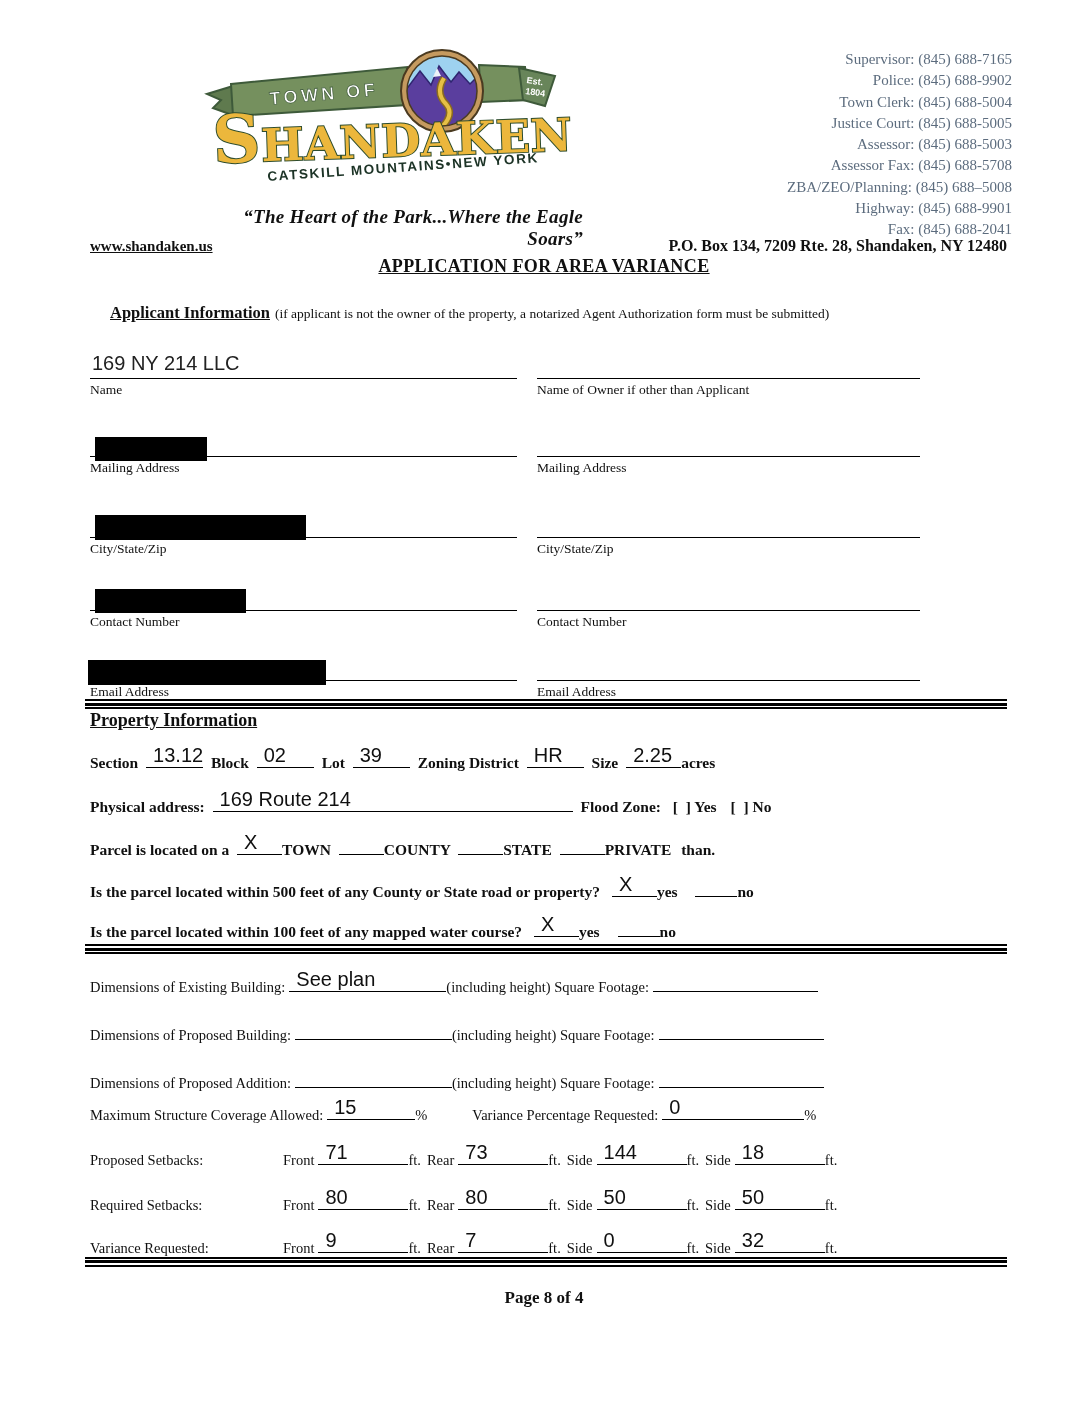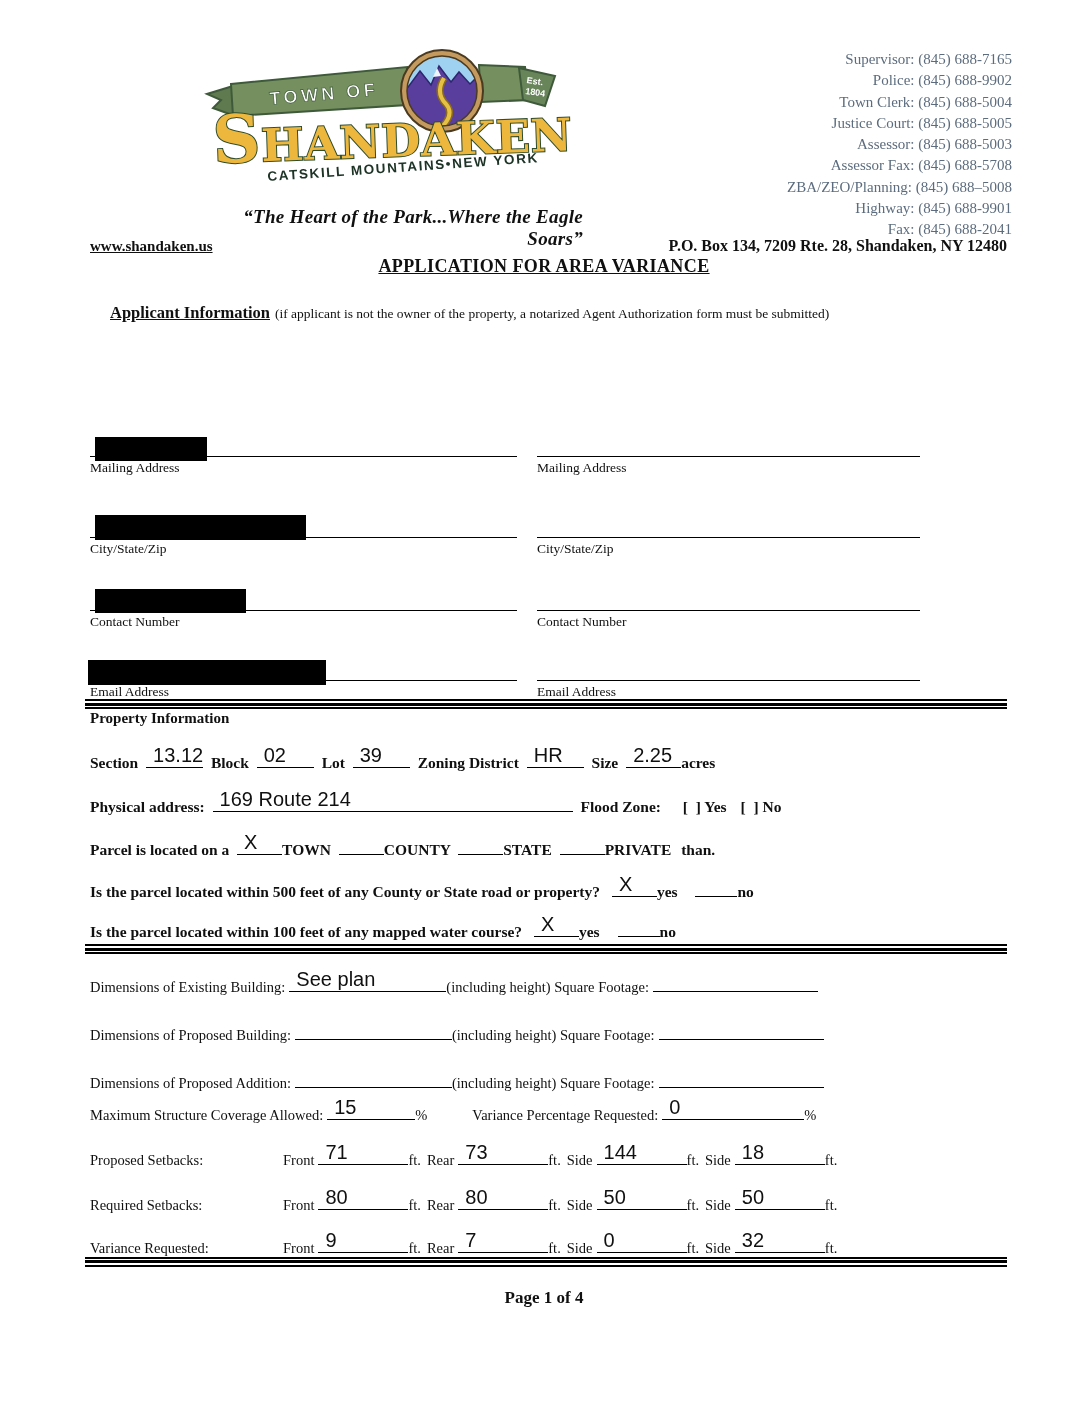--- a/index.html
+++ b/index.html
@@ -29,22 +29,22 @@
   .valspace{height:27px;position:relative;}
   .val{position:absolute;left:2px;bottom:3px;font-family:"Liberation Sans",sans-serif;
     font-size:20px;color:#222;white-space:nowrap;}
   .rule{border-top:1.6px solid #000;}
   .flabel{font-size:13.5px;margin-top:3px;}
   .redact{position:absolute;background:#000;}
   
   .divider{position:absolute;left:85px;width:922px;height:10px;
     background:linear-gradient(to bottom,#000 0 2px,#fff 2px 3.5px,#000 3.5px 6.5px,#fff 6.5px 8px,#000 8px 10px);}
   
-  .prop-heading{position:absolute;left:90px;top:710px;font-size:15px;font-weight:bold;
-    }
+  .prop-heading{position:absolute;left:90px;top:710px;font-size:18px;font-weight:bold;
+    text-decoration:underline;}
   .frow{position:absolute;left:90px;white-space:nowrap;font-size:15.5px;}
   .bold{font-weight:bold;}
   .frow-sm{font-size:14.5px;}
   .blank{display:inline-block;position:relative;border-bottom:1.6px solid #000;height:17px;
     vertical-align:baseline;margin:0 4px;}
   .blank .fill{position:absolute;left:7px;bottom:2px;font-family:"Liberation Sans",sans-serif;
     font-weight:normal;font-size:20px;line-height:1;white-space:nowrap;}
   .w42{width:42px}.w45{width:45px}.w57{width:57px}.w55{width:55px}.w88{width:88px}
   .w90{width:90px}.w142{width:142px}.w157{width:157px}.w165{width:165px}.w360{width:360px}
   .tight{margin-right:0;}
@@ -112,20 +112,34 @@
     <span class="website">www.shandaken.us</span>
     <span class="pobox">P.O. Box 134, 7209 Rte. 28, Shandaken, NY 12480</span>
   </div>
 
   <div class="title"><span>APPLICATION FOR AREA VARIANCE</span></div>
 
   <div class="app-heading">
     <span class="hb">Applicant Information</span><span>(if applicant is not the owner of the property, a notarized Agent Authorization form must be submitted)</span>
   </div>
 
+  <div class="app-row" style="top:351px">
+    <div class="col-l">
+      <div class="valspace">
+          <span class="val">169 NY 214 LLC</span>
+        </div>
+      <div class="rule"></div>
+      <div class="flabel">Name</div>
+    </div>
+    <div class="col-r">
+      <div class="valspace"></div>
+      <div class="rule"></div>
+      <div class="flabel">Name of Owner if other than Applicant</div>
+    </div>
+  </div>
 
   <div class="app-row" style="top:429px">
     <div class="col-l">
       <div class="valspace"></div>
       <div class="rule"></div>
       <div class="flabel">Mailing Address</div>
     </div>
     <div class="col-r">
       <div class="valspace"></div>
       <div class="rule"></div>
@@ -191,21 +205,21 @@
     <span>Zoning District</span>
     <span class="blank w57"><span class="fill">HR</span></span>
     <span>Size</span>
     <span class="blank w55 tight"><span class="fill">2.25</span></span><span>acres</span>
   </div>
 
   <div class="frow bold" style="top:794px">
     <span>Physical address:</span>
     <span class="blank w360"><span class="fill">169 Route 214</span></span>
     <span class="brk">Flood Zone:</span>
-    <span class="brk" style="margin-left:18px">[  ] Yes</span>
+    <span class="brk" style="margin-left:8px">[  ] Yes</span>
     <span class="brk" style="margin-left:10px">[  ] No</span>
   </div>
 
   <div class="frow bold" style="top:837px">
     <span>Parcel is located on a</span>
     <span class="blank w45 tight"><span class="fill">X</span></span><span>TOWN</span>
     <span class="blank w45 tight"></span><span>COUNTY</span>
     <span class="blank w45 tight"></span><span>STATE</span>
     <span class="blank w45 tight"></span><span>PRIVATE</span>
     <span style="margin-left:6px">than.</span>
@@ -250,15 +264,15 @@
   <div class="frow frow-sm" style="top:1192px">
     <span class="sb-label">Required Setbacks:</span><span>Front</span><span class="blank w90 tight"><span class="fill">80</span></span><span>ft.</span><span class="sb-word">Rear</span><span class="blank w90 tight"><span class="fill">80</span></span><span>ft.</span><span class="sb-word">Side</span><span class="blank w90 tight"><span class="fill">50</span></span><span>ft.</span><span class="sb-word">Side</span><span class="blank w90 tight"><span class="fill">50</span></span><span>ft.</span>
   </div>
 
   <div class="frow frow-sm" style="top:1235px">
     <span class="sb-label">Variance Requested:</span><span>Front</span><span class="blank w90 tight"><span class="fill">9</span></span><span>ft.</span><span class="sb-word">Rear</span><span class="blank w90 tight"><span class="fill">7</span></span><span>ft.</span><span class="sb-word">Side</span><span class="blank w90 tight"><span class="fill">0</span></span><span>ft.</span><span class="sb-word">Side</span><span class="blank w90 tight"><span class="fill">32</span></span><span>ft.</span>
   </div>
 
   <div class="divider" style="top:1257px"></div>
 
-  <div class="page-footer">Page 1 of 4</div>
+  <div class="page-footer">Page 8 of 4</div>
 
 </div>
 
 </body></html>

